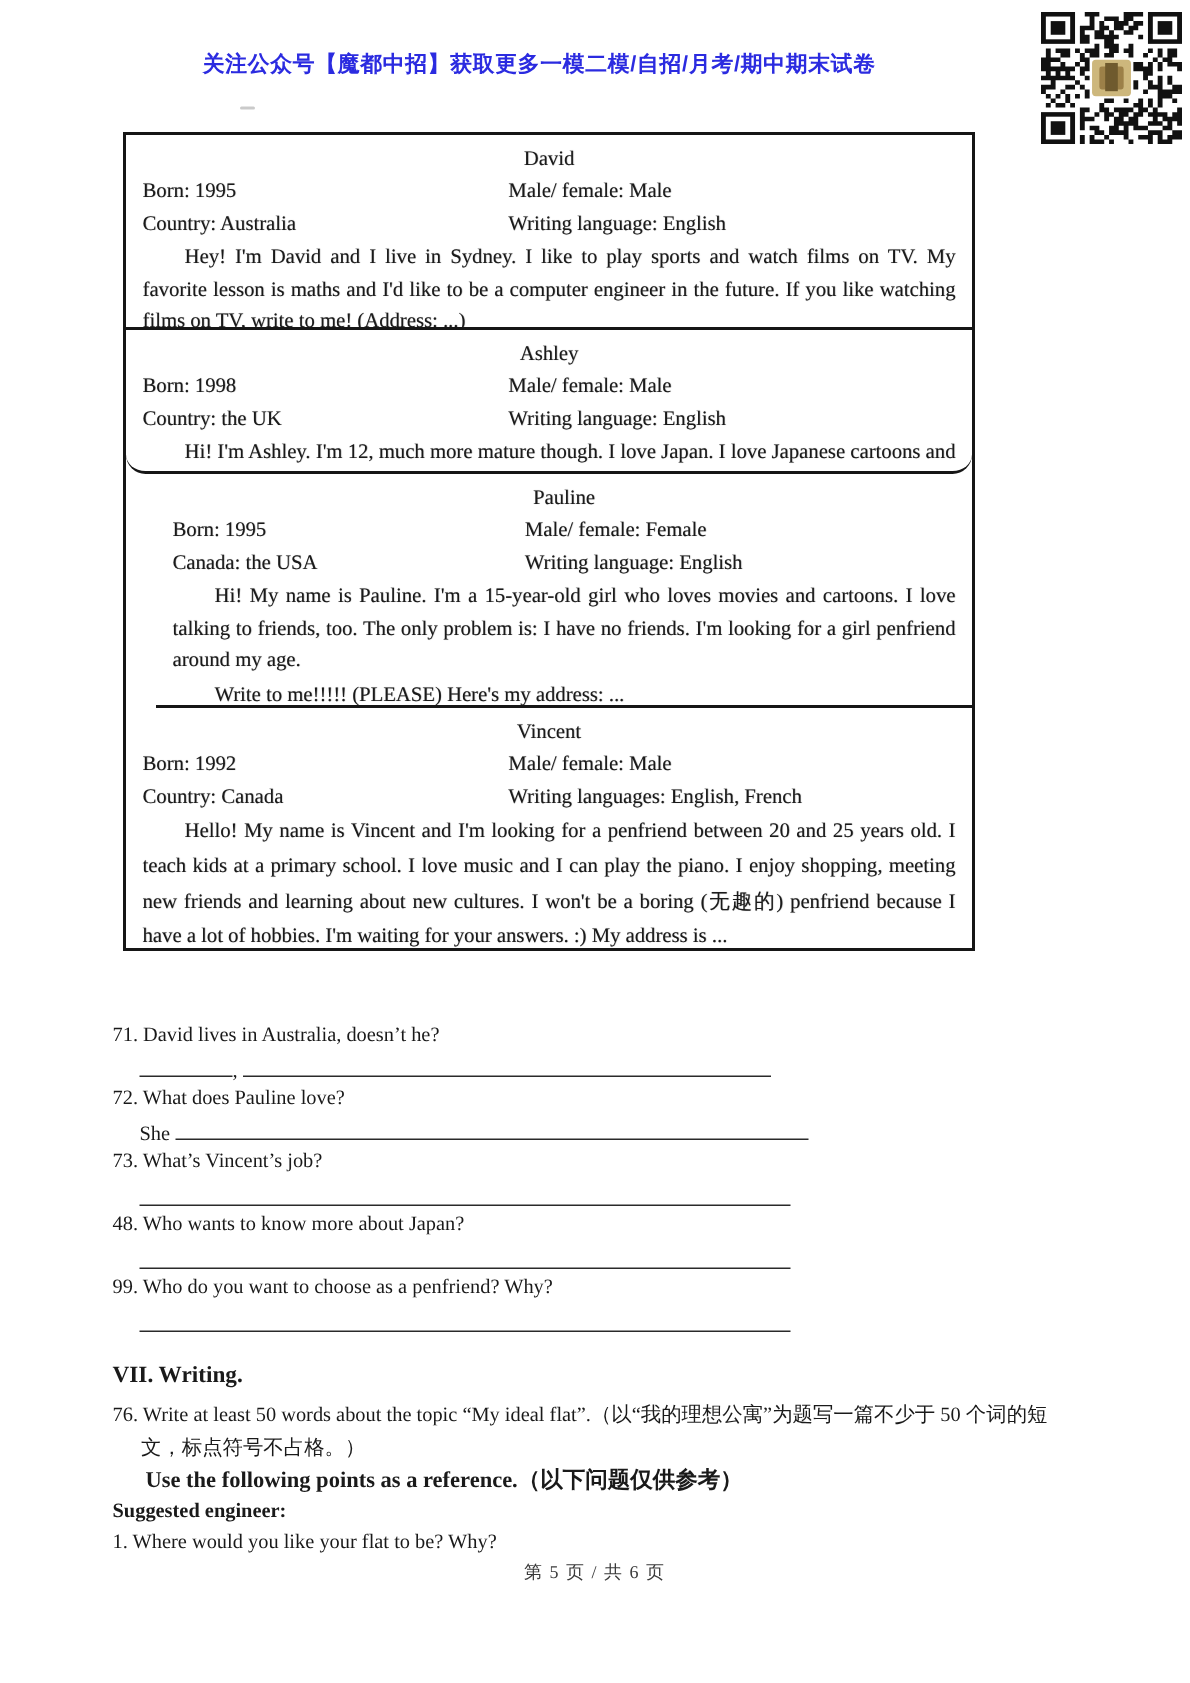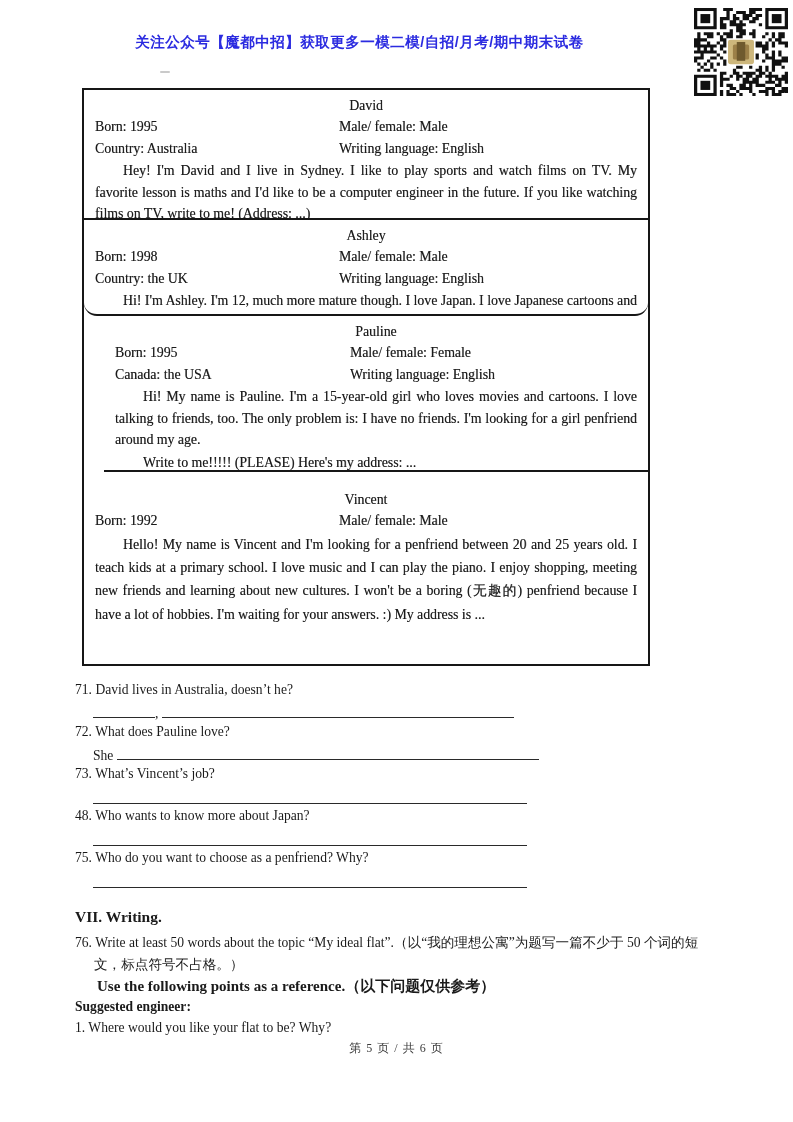--- a/index.html
+++ b/index.html
@@ -23,21 +23,21 @@
   
   .cards {
     position:absolute; left:82px; top:88px; width:568px;
     border:2px solid #161616;
   }
   .card { border-bottom:2px solid #161616; padding:5px 11px 3px 11px; overflow:hidden;
     text-shadow:0.3px 0.3px 0.5px rgba(0,0,0,0.45);
   }
   .card:last-child { border-bottom:none; }
   .card-1 { height:130px; } .card-2 { height:96px;border-radius:13px; }
-  .card-3 { height:156px;margin-left:20px; } .card-4 { height:180px;margin-top:12px; }
+  .card-3 { height:156px;margin-left:20px; } .card-4 { height:160px; }
   .card .name { text-align:center; font-size:13.8px; line-height:21px; }
   .card .row { display:flex; font-size:13.8px; line-height:21.5px; }
   .card .row .left  { flex:0 0 45%; }
   .card .row .right { flex:1; }
   .card .para { font-size:13.8px; line-height:21.5px; text-align:justify;
     text-indent:28px; margin-top:1px; }
   .card-4 .para { line-height:23.4px; }
   
   .qline { position:absolute; left:75px; font-size:13.6px; line-height:18px; white-space:nowrap; }
   .ansline { position:absolute; left:93px; font-size:13.6px; line-height:18px; white-space:nowrap; }
@@ -125,38 +125,42 @@
       <div class="para">Hi! My name is Pauline. I'm a 15-year-old girl who loves movies and cartoons. I love talking to friends, too. The only problem is: I have no friends. I'm looking for a girl penfriend around my age.</div>
       <div class="para">Write to me!!!!! (PLEASE) Here's my address: ...</div>
     </div>
 
     <div class="card card-4">
       <div class="name">Vincent</div>
       <div class="row">
         <div class="left">Born: 1992</div>
         <div class="right">Male/ female: Male</div>
       </div>
+      <div class="row">
+        <div class="left">Country: Canada</div>
+        <div class="right">Writing languages: English, French</div>
+      </div>
       <div class="para">Hello! My name is Vincent and I'm looking for a penfriend between 20 and 25 years old. I teach kids at a primary school. I love music and I can play the piano. I enjoy shopping, meeting new friends and learning about new cultures. I won't be a boring (无趣的) penfriend because I have a lot of hobbies. I'm waiting for your answers. :) My address is ...</div>
     </div>
 
   </div>
 
   <div class="qline" style="top:681px">71. David lives in Australia, doesn’t he?</div>
   <div class="ansline" style="top:703px"><span class="blank" style="width:62px"></span><span>,</span> <span class="blank" style="width:352px"></span></div>
 
   <div class="qline" style="top:723px">72. What does Pauline love?</div>
   <div class="ansline" style="top:745px"><span>She</span> <span class="blank" style="width:422px"></span></div>
 
   <div class="qline" style="top:765px">73. What’s Vincent’s job?</div>
   <div class="ansline" style="top:789px"><span class="blank" style="width:434px"></span></div>
 
   <div class="qline" style="top:807px">48. Who wants to know more about Japan?</div>
   <div class="ansline" style="top:831px"><span class="blank" style="width:434px"></span></div>
 
-  <div class="qline" style="top:849px">75. Who do you want to choose as a penfriend? Why?</div>
+  <div class="qline" style="top:849px">99. Who do you want to choose as a penfriend? Why?</div>
   <div class="ansline" style="top:873px"><span class="blank" style="width:434px"></span></div>
 
   <div class="w-heading">VII. Writing.</div>
   <div class="w-prompt">76. Write at least 50 words about the topic “My ideal flat”.（以“我的理想公寓”为题写一篇不少于 50 个词的短文，标点符号不占格。）</div>
   <div class="w-ref">Use the following points as a reference.（以下问题仅供参考）</div>
   <div class="w-sugg">Suggested engineer:</div>
   <div class="w-q1">1. Where would you like your flat to be? Why?</div>
 
   <div class="footer">第 5 页 / 共 6 页</div>
 

